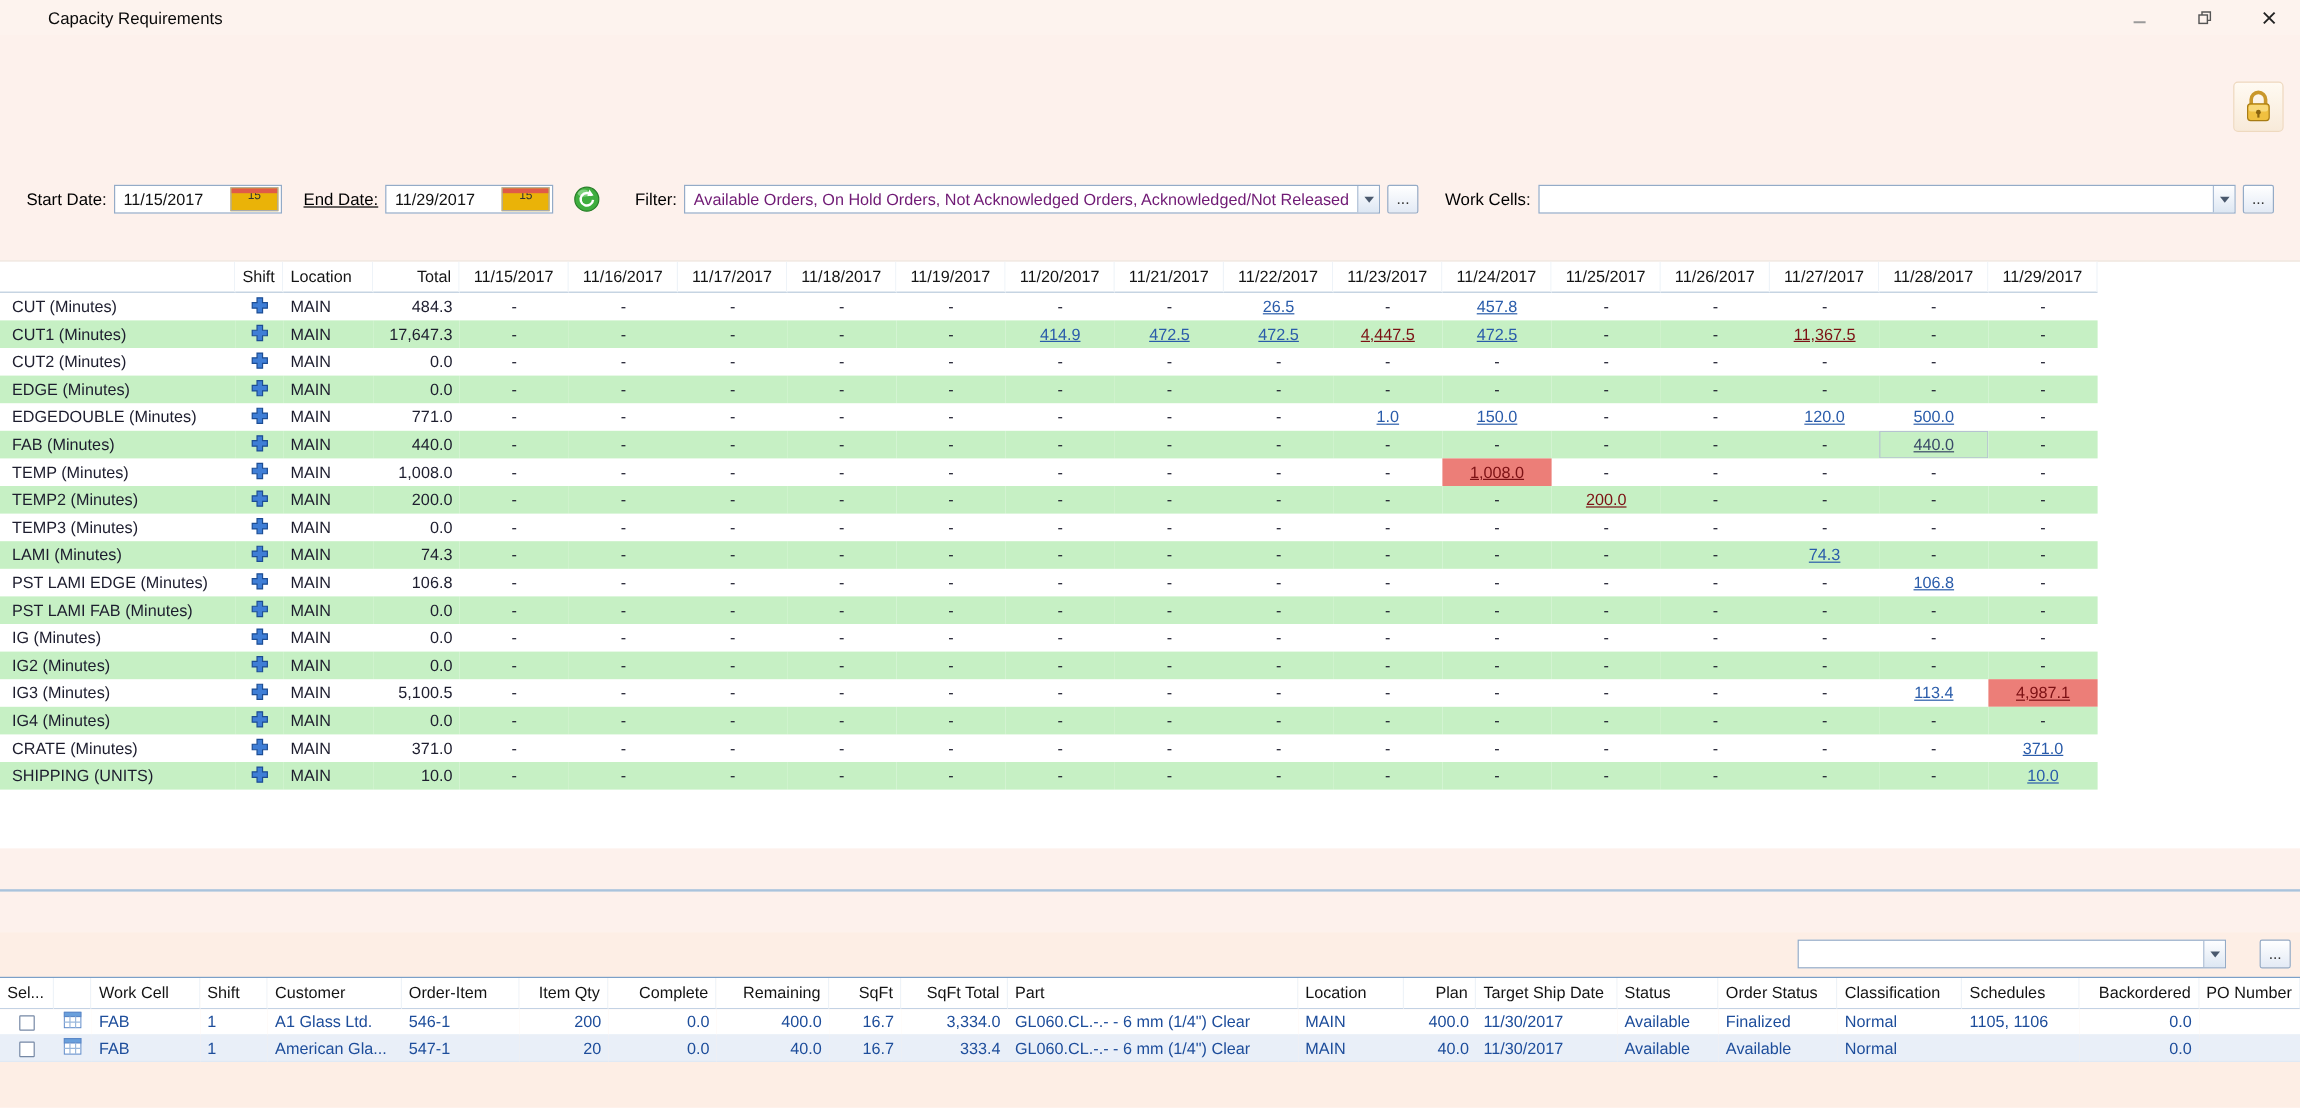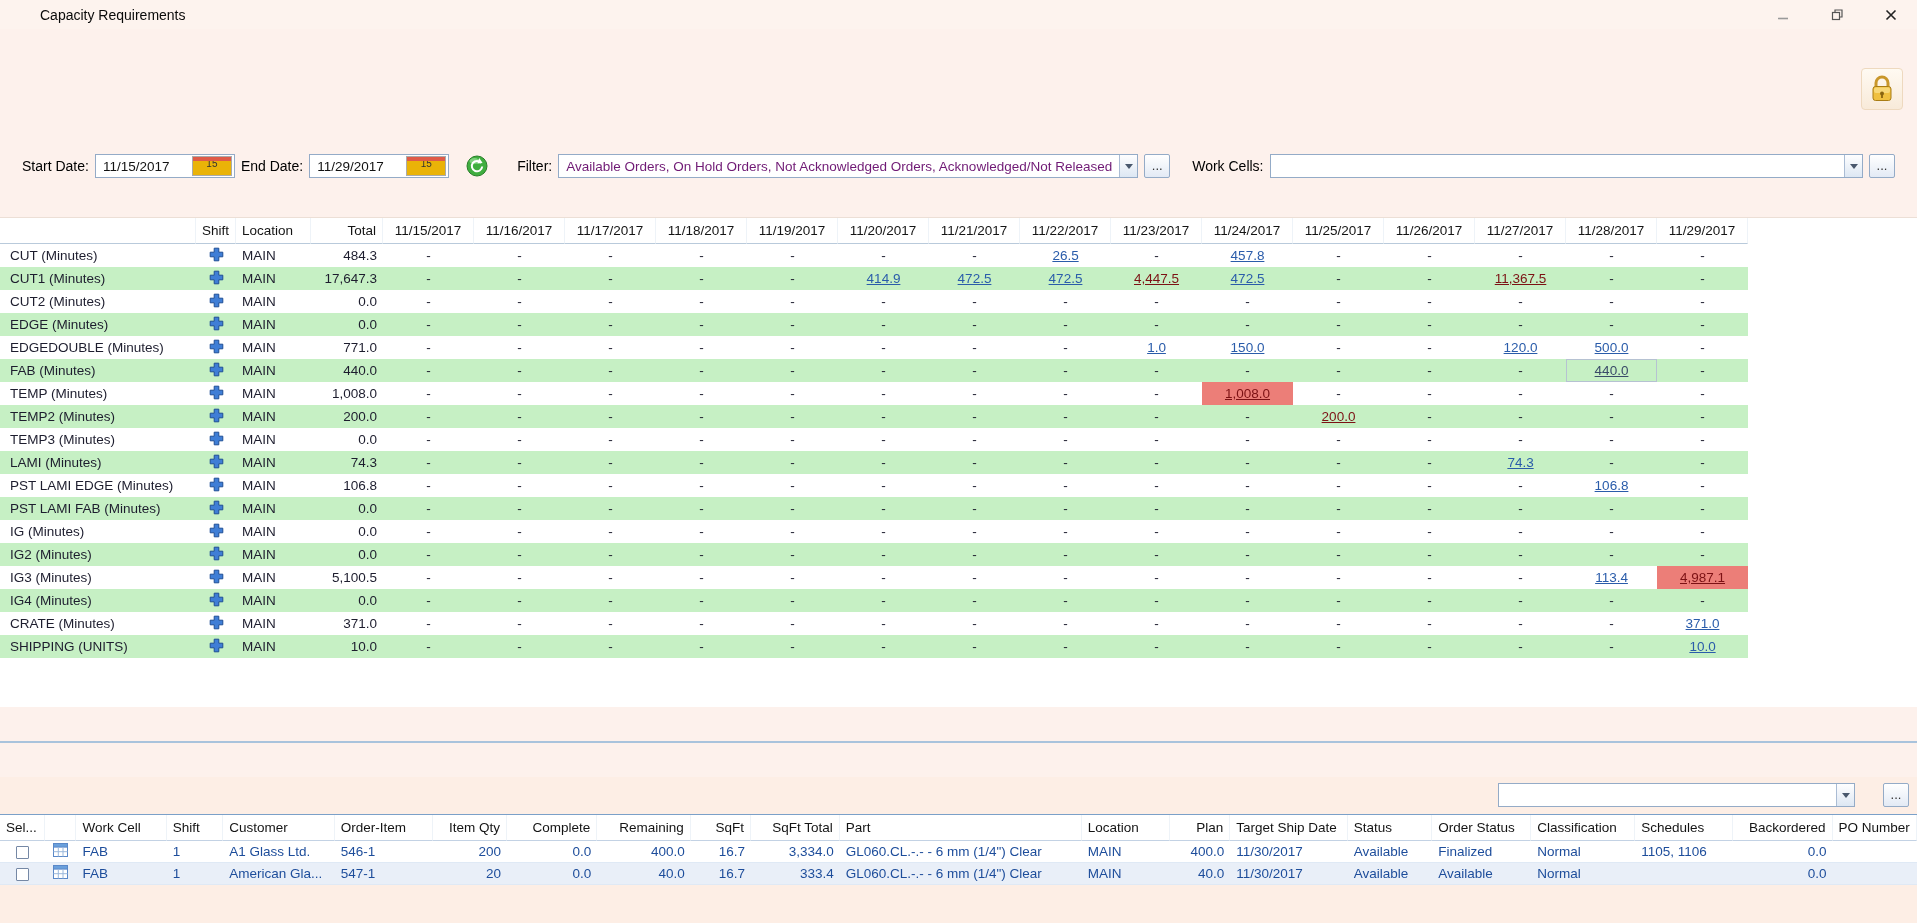--- a/index.html
+++ b/index.html
@@ -14,21 +14,21 @@
   .win-btn { display:flex; align-items:center; justify-content:center; width:16px; height:16px; cursor:default; }
 
   
   .toolbar-band { height:52px; position:relative; flex:0 0 auto; }
   .lock-btn { position:absolute; right:14px; top:5px; width:42px; height:42px; display:flex; align-items:center; justify-content:center;
               border:1px solid #eed9bf; border-radius:4px; background:linear-gradient(#fffaf2,#f8ead9); }
 
   
   .filter-row { height:34px; display:flex; align-items:center; padding:0 22px; gap:6px; flex:0 0 auto; }
   .lbl { white-space:nowrap; color:#000; }
-  .ml12 { margin-left:0; } .ml10 { margin-left:10px; } .ml22 { margin-left:22px; } .ml16 { margin-left:16px; }
+  .ml12 { margin-left:12px;text-decoration:underline; } .ml10 { margin-left:10px; } .ml22 { margin-left:22px; } .ml16 { margin-left:16px; }
   .date-field { width:140px; height:24px; background:#fff; border:1px solid #94abc7; display:flex; align-items:center; padding:0 2px 0 7px; }
   .date-field .val { flex:1; font-size:13.5px; color:#111; }
   .cal-btn { width:40px; height:20px; border:1px solid #ababab; background:#eab308; position:relative; display:flex; justify-content:center;
              font-size:10px; color:#333; line-height:14px; }
   .cal-btn::before { content:""; position:absolute; top:0; left:0; right:0; height:4px; background:#df5b48; }
   .refresh-btn { width:24px; height:24px; display:flex; align-items:center; justify-content:center; }
   .combo { height:24px; background:#fff; border:1px solid #94abc7; display:flex; align-items:center; overflow:hidden; }
   .combo-text { flex:1; padding:0 7px; white-space:nowrap; overflow:hidden; font-size:13.5px; color:#701a75; }
   .drop-btn { width:18px; align-self:stretch; border-left:1px solid #aabcd4; background:linear-gradient(#fefeff,#dde7f3); display:flex; align-items:center; justify-content:center; flex:0 0 auto; }
   .arrow-down { width:0; height:0; border-left:4px solid transparent; border-right:4px solid transparent; border-top:5px solid #49586d; }

